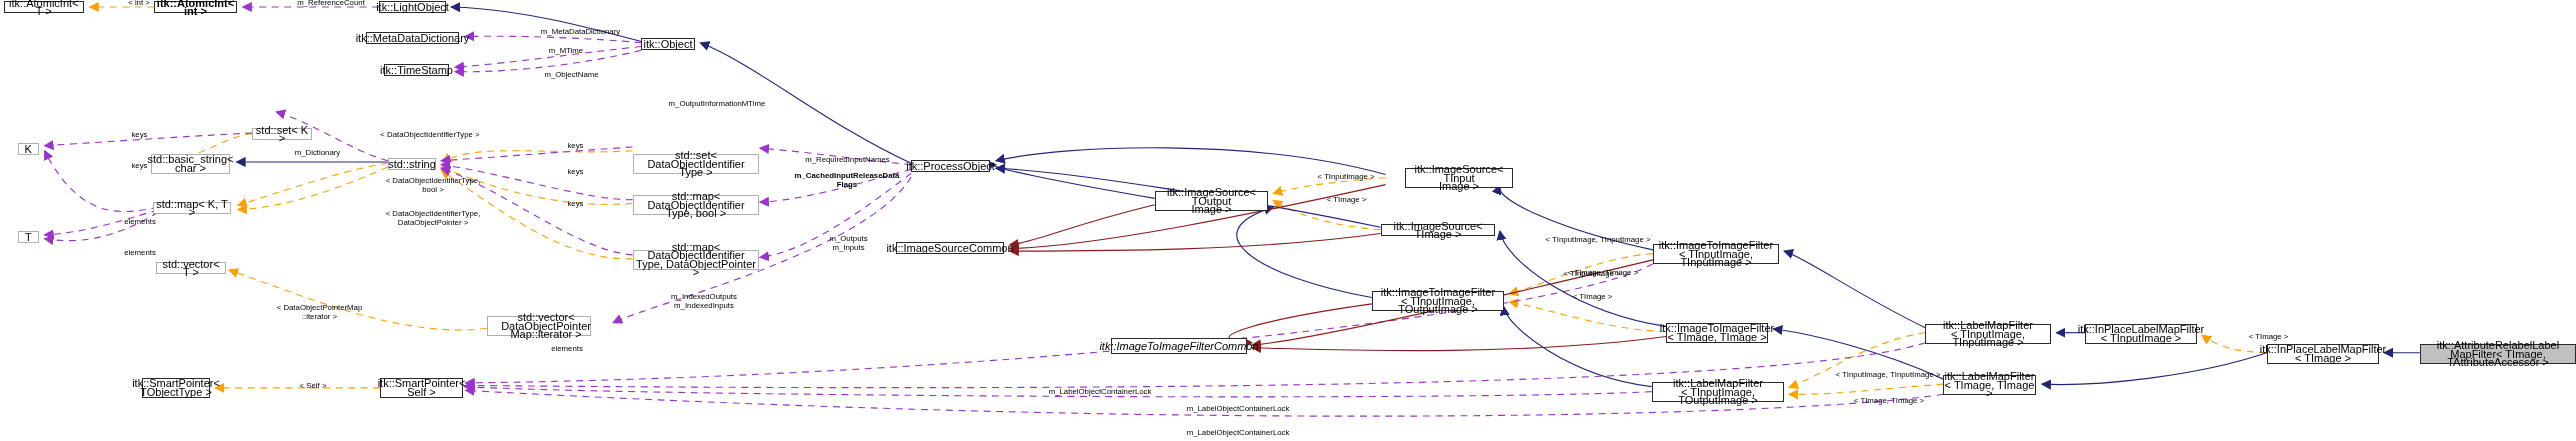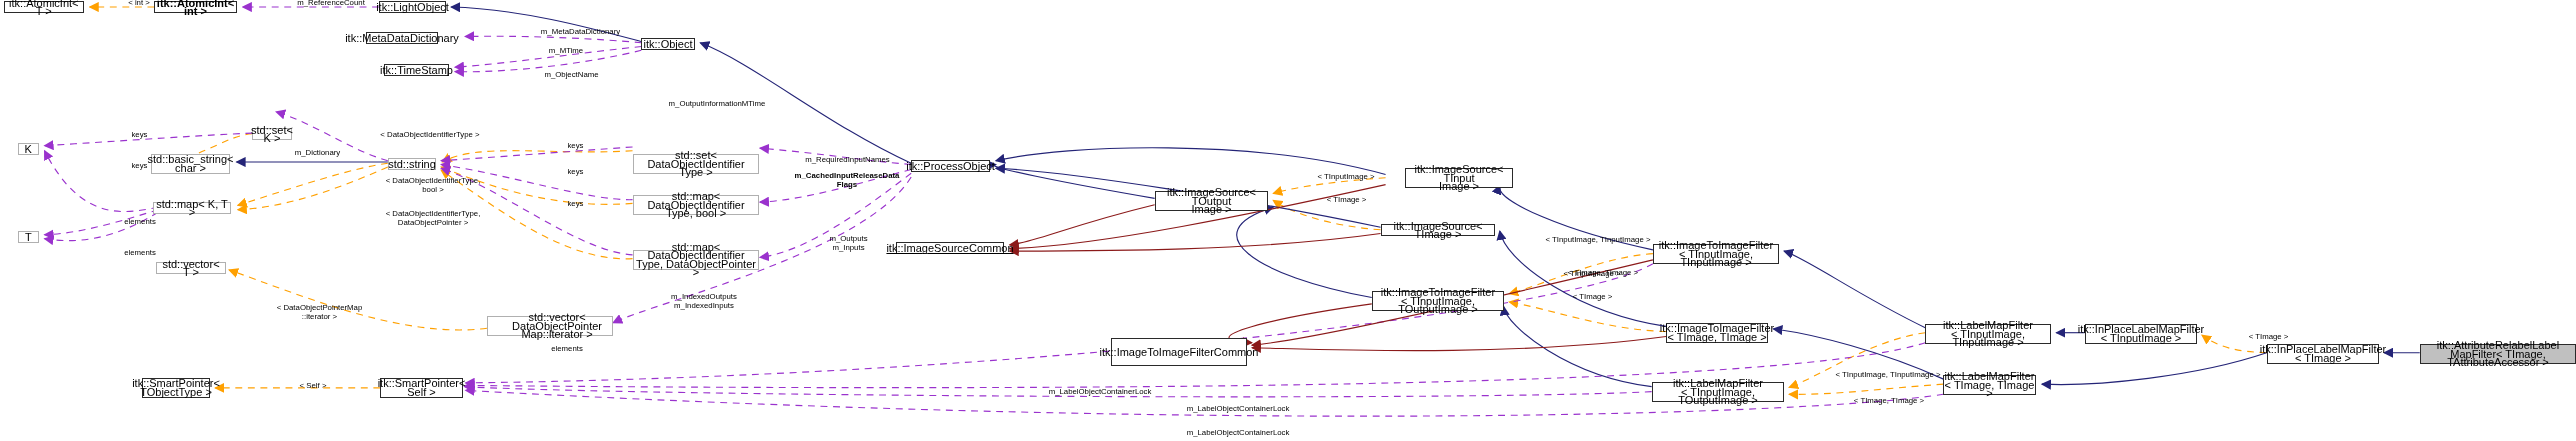--- a/index.html
+++ b/index.html
@@ -143,49 +143,49 @@
         <path d="M2186,484 C2000,510 1900,542 1995,546"></path>
         <path d="M2634,414 C2400,470 2100,540 1995,550"></path>
         <path d="M2655,536 C2400,570 2100,556 1995,554"></path>
       </g>
     </g>
   </svg>
 
   <div class="node solid" style="left:3.8px;   top:1.3px;   width:80px; height:12px;">itk::AtomicInt&lt; T &gt;</div>
   <div class="node solid" style="left:154px; top:1.3px;   width:83px; height:12px;font-weight:bold;">itk::AtomicInt&lt; int &gt;</div>
   <div class="node solid" style="left:379px; top:1.3px;   width:67px; height:12px;">itk::LightObject</div>
-  <div class="node solid" style="left:366px; top:32px;  width:72px; height:12px;">itk::MetaDataDictionary</div>
+  <div class="node solid" style="left:366px; top:32px;  width:93px; height:12px;">itk::MetaDataDictionary</div>
   <div class="node solid" style="left:641px;top:38px;  width:54px;  height:12px;">itk::Object</div>
   <div class="node solid" style="left:384px; top:64px; width:65px; height:12px;">itk::TimeStamp</div>
   <div class="node light" style="left:17.6px;  top:143px; width:21.3px;  height:12px;">K</div>
-  <div class="node light" style="left:252px; top:128px; width:40px;  height:12px;">std::set&lt; K &gt;</div>
+  <div class="node light" style="left:252px; top:128px; width:60px;  height:12px;">std::set&lt; K &gt;</div>
   <div class="node light" style="left:151px; top:154px; width:79px; height:19.5px;">std::basic_string&lt;
 char &gt;</div>
   <div class="node light" style="left:388px; top:158px; width:48px;  height:12px;">std::string</div>
   <div class="node light" style="left:153px; top:202px; width:78px; height:12px;">std::map&lt; K, T &gt;</div>
   <div class="node light" style="left:17.6px;  top:231px; width:21.3px;  height:12px;">T</div>
   <div class="node light" style="left:156px; top:262px; width:70px; height:12px;">std::vector&lt; T &gt;</div>
   <div class="node light" style="left:633px;top:142px; width:126px; height:19.5px;margin-top:12px;">std::set&lt; DataObjectIdentifier
 Type &gt;</div>
   <div class="node light" style="left:633px;top:195px; width:126px; height:19.5px;">std::map&lt; DataObjectIdentifier
 Type, bool &gt;</div>
   <div class="node light" style="left:633px;top:250px; width:126px; height:19.5px;">std::map&lt; DataObjectIdentifier
 Type, DataObjectPointer &gt;</div>
-  <div class="node light" style="left:487px; top:316px; width:126px; height:19.5px;padding-left:16px;">std::vector&lt; DataObjectPointer
+  <div class="node light" style="left:487px; top:316px; width:104px; height:19.5px;padding-left:16px;">std::vector&lt; DataObjectPointer
 Map::iterator &gt;</div>
   <div class="node solid" style="left:911px;top:160px; width:79px; height:12px;">itk::ProcessObject</div>
-  <div class="node solid" style="left:896px;top:242px; width:108px; height:12px;text-decoration:underline;">itk::ImageSourceCommon</div>
+  <div class="node solid" style="left:896px;top:242px; width:108px; height:12px;">itk::ImageSourceCommon</div>
   <div class="node solid" style="left:1155px;top:191px; width:113px; height:19.5px;">itk::ImageSource&lt; TOutput
 Image &gt;</div>
   <div class="node solid" style="left:1386px;top:168px; width:108px; height:19.5px;margin-left:19px;">itk::ImageSource&lt; TInput
 Image &gt;</div>
   <div class="node solid" style="left:1381px;top:224px; width:114px; height:12px;">itk::ImageSource&lt; TImage &gt;</div>
   <div class="node solid" style="left:1372px;top:291px; width:132px; height:19.5px;">itk::ImageToImageFilter
 &lt; TInputImage, TOutputImage &gt;</div>
-  <div class="node solid" style="left:1111px;top:338px; width:136px; height:28px;">itk::ImageToImageFilterCommon</div>
+  <div class="node solid" style="left:1111px;top:338px; width:136px; height:16px;font-style:italic;">itk::ImageToImageFilterCommon</div>
   <div class="node solid" style="left:1653px;top:244px; width:126px; height:19.5px;">itk::ImageToImageFilter
 &lt; TInputImage, TInputImage &gt;</div>
   <div class="node solid" style="left:1666px;top:323px; width:102px; height:19.5px;">itk::ImageToImageFilter
 &lt; TImage, TImage &gt;</div>
   <div class="node solid" style="left:1652px;top:382px; width:132px; height:19.5px;">itk::LabelMapFilter
 &lt; TInputImage, TOutputImage &gt;</div>
   <div class="node solid" style="left:1925px;top:324px; width:126px; height:19.5px;">itk::LabelMapFilter
 &lt; TInputImage, TInputImage &gt;</div>
   <div class="node solid" style="left:1943px;top:375px; width:93px; height:19.5px;">itk::LabelMapFilter
 &lt; TImage, TImage &gt;</div>

